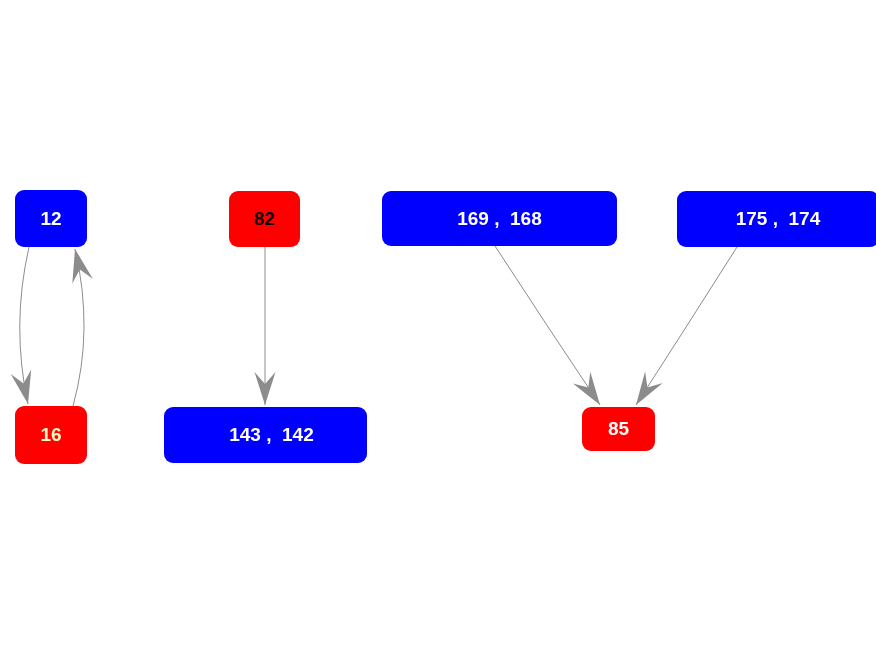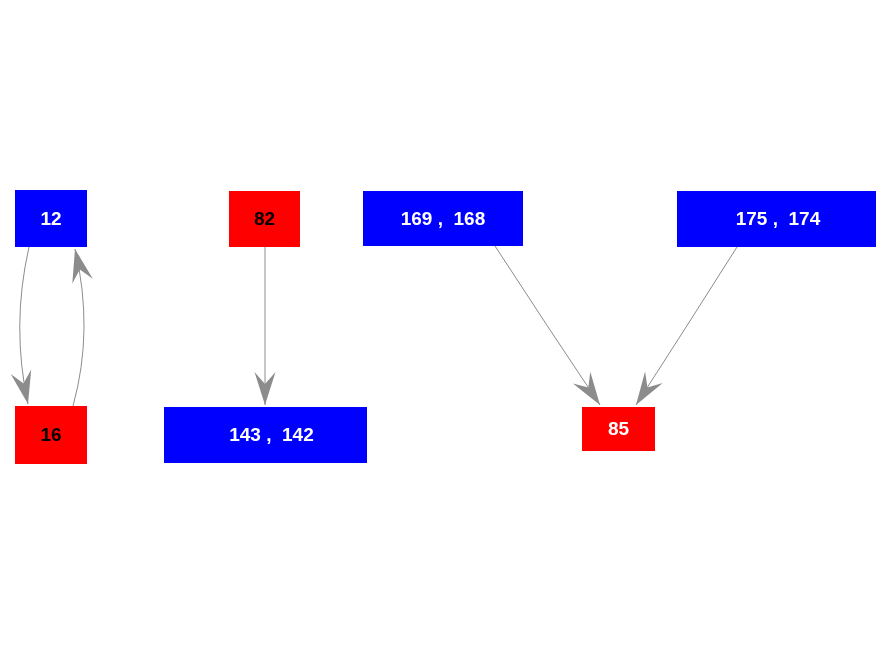--- a/index.html
+++ b/index.html
@@ -28,20 +28,21 @@
     top: 0;
     width: 876px;
     height: 656px;
   }
   .node {
     position: absolute;
     display: flex;
     align-items: center;
     justify-content: center;
     box-sizing: border-box;
+    border-radius: 9px;
   }
   .node-label {
     font-weight: bold;
     font-size: 19px;
     white-space: pre;
     letter-spacing: 0;
   }
 </style>
 </head>
 <body>
@@ -57,29 +58,29 @@
       <path d="M 495 246 Q 547 326 600 405" fill="none" stroke="#8c8c8c" stroke-width="1"></path>
       <polygon points="600.0,405.0 572.9,383.4 588.3,387.6 590.3,371.7" fill="#8c8c8c"></polygon>
       <path d="M 737 247 Q 687 326 636 405" fill="none" stroke="#8c8c8c" stroke-width="1"></path>
       <polygon points="636.0,405.0 645.1,371.6 647.4,387.4 662.7,383.0" fill="#8c8c8c"></polygon>
     </svg>
   <div id="nodes-layer">
       <div class="node" style="left: 15px; top: 190px; width: 72px; height: 57px; background: rgb(0, 0, 255);">
     <span class="node-label" style="color: rgb(255, 255, 255);">12</span>
   </div>
       <div class="node" style="left: 15px; top: 406px; width: 72px; height: 58px; background: rgb(255, 0, 0);">
-    <span class="node-label" style="color: #000000;">16</span>
+    <span class="node-label" style="color: #fef9c3;">16</span>
   </div>
       <div class="node" style="left: 229px; top: 191px; width: 71px; height: 56px; background: rgb(255, 0, 0);">
     <span class="node-label" style="color: #000000;">82</span>
   </div>
       <div class="node" style="left: 164px; top: 407px; width: 203px; height: 56px; background: rgb(0, 0, 255);">
     <span class="node-label" style="color: rgb(255, 255, 255); margin-left: 12px;">143 ,  142</span>
   </div>
-      <div class="node" style="left: 363px; top: 191px; width: 160px; height: 55px; background: rgb(0, 0, 255);">
+      <div class="node" style="left: 382px; top: 191px; width: 235px; height: 55px; background: rgb(0, 0, 255);">
     <span class="node-label" style="color: rgb(255, 255, 255);">169 ,  168</span>
   </div>
       <div class="node" style="left: 677px; top: 191px; width: 202px; height: 56px; background: rgb(0, 0, 255);">
     <span class="node-label" style="color: rgb(255, 255, 255);">175 ,  174</span>
   </div>
       <div class="node" style="left: 582px; top: 407px; width: 73px; height: 44px; background: rgb(255, 0, 0);">
     <span class="node-label" style="color: rgb(255, 255, 255);">85</span>
   </div>
     </div>
 </div>

